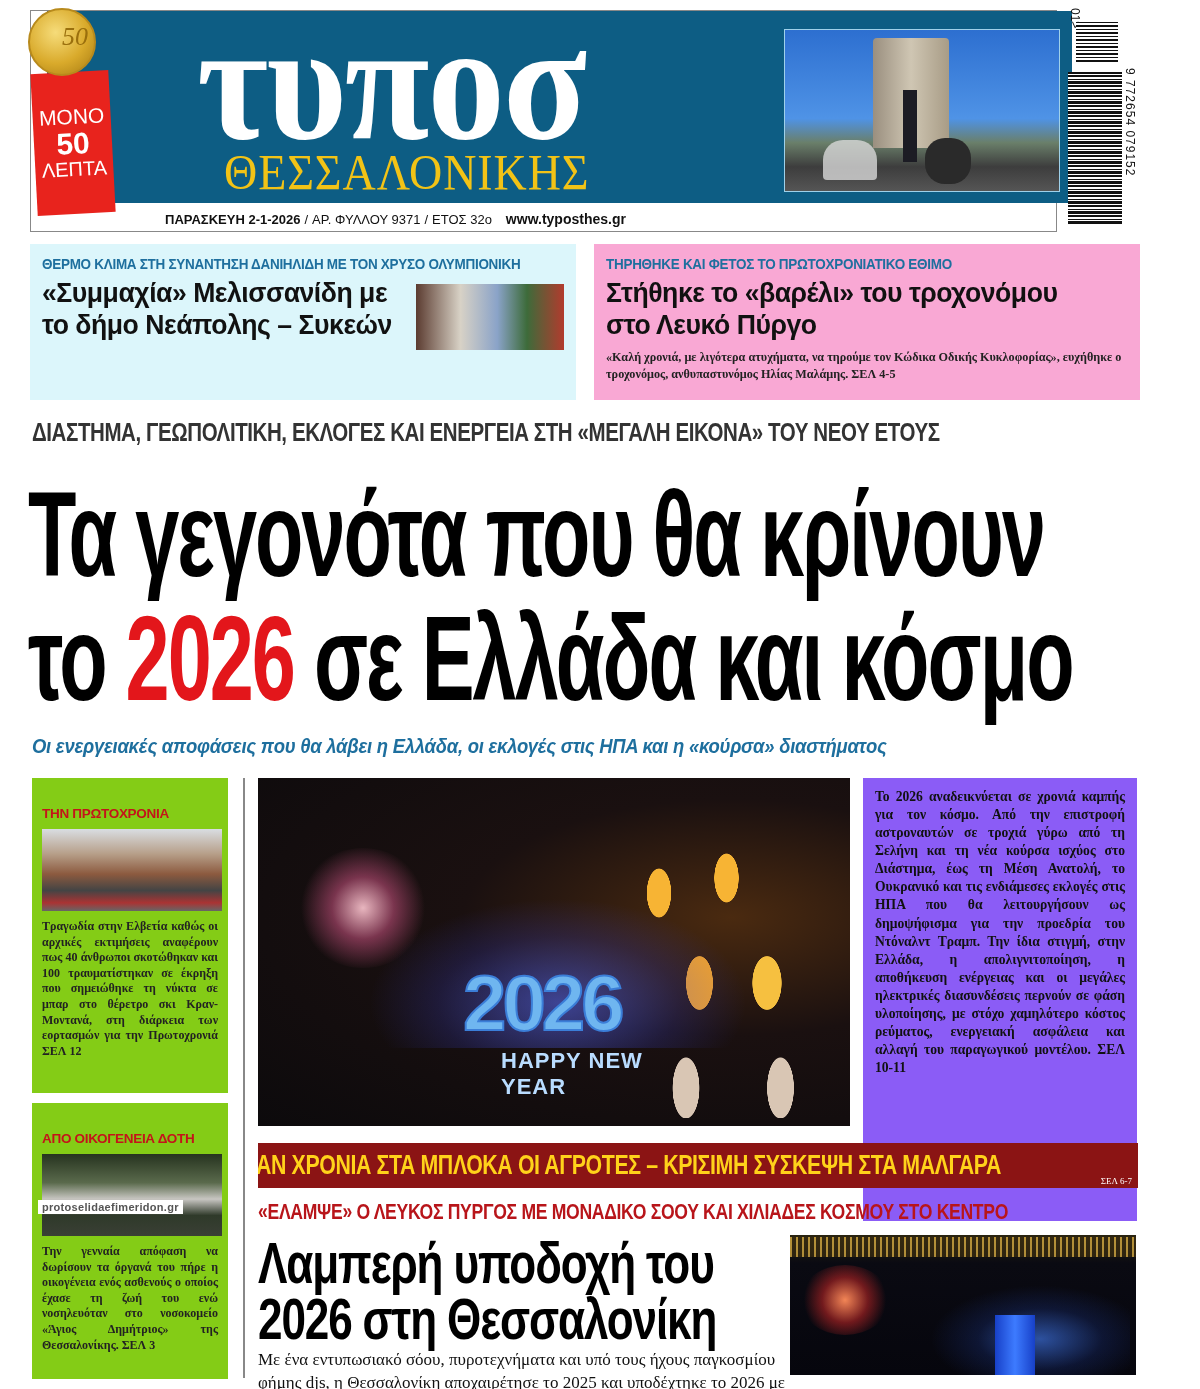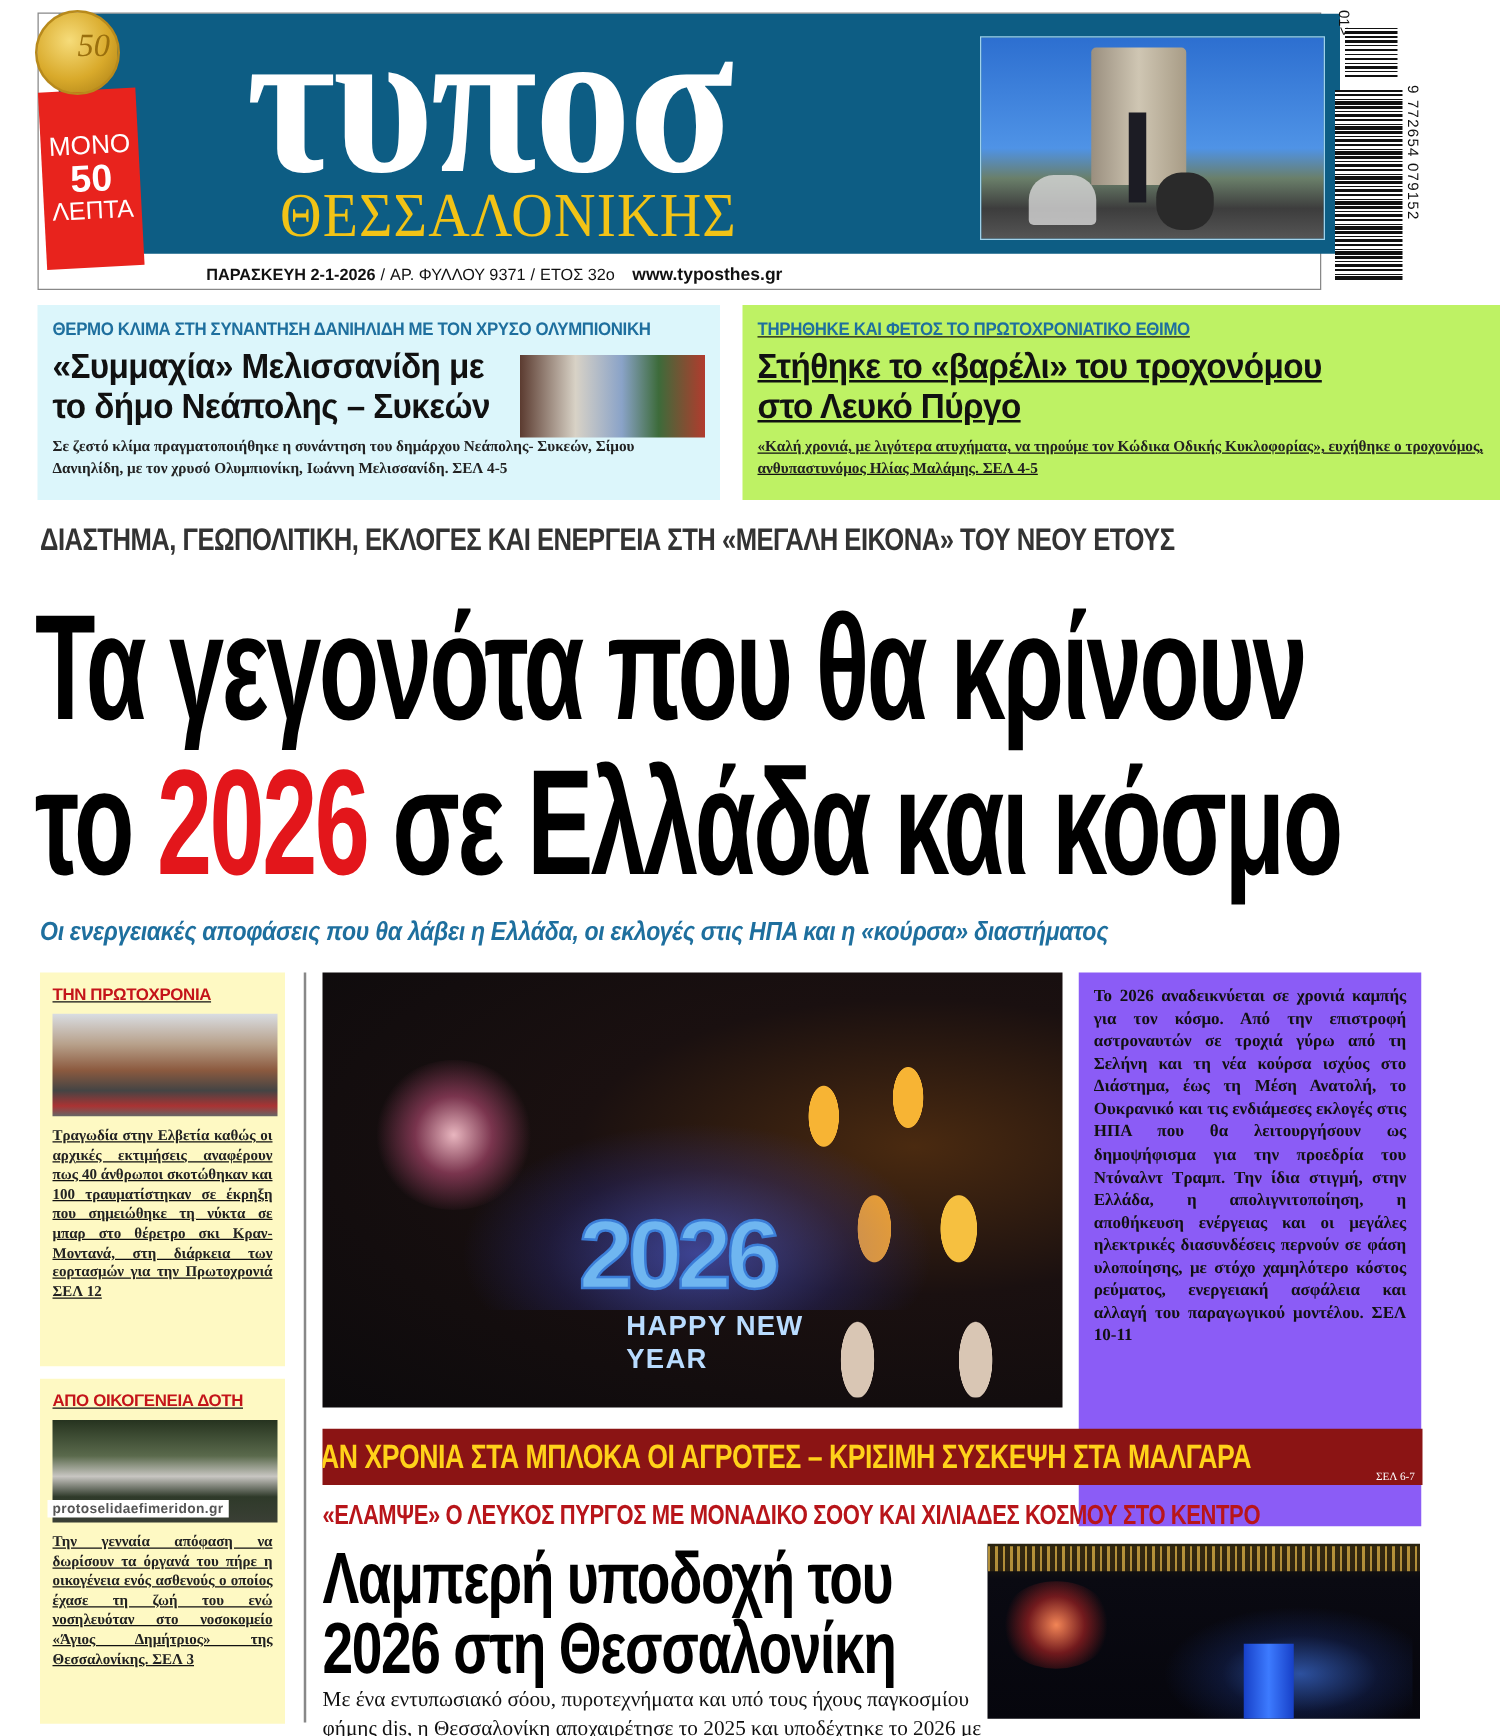--- a/index.html
+++ b/index.html
@@ -31,36 +31,36 @@
   
   #barcode { left: 1068px; top: 8px; width: 62px; height: 232px; }
   #barcode .bars-small { position: absolute; left: 8px; top: 14px; width: 42px; height: 40px; background: repeating-linear-gradient(0deg, #111 0 2px, #fff 2px 4px, #111 4px 5px, #fff 5px 7px); }
   #barcode .bars-big { position: absolute; left: 0px; top: 64px; width: 54px; height: 152px; background: repeating-linear-gradient(0deg, #111 0 3px, #fff 3px 4px, #111 4px 5px, #fff 5px 7px, #111 7px 9px, #fff 9px 10px); }
   #barcode .digits { position: absolute; left: 55px; top: 60px; writing-mode: vertical-rl; font-size: 12px; letter-spacing: 1px; }
   #barcode .issue { position: absolute; left: 0px; top: 0px; writing-mode: vertical-rl; font-size: 12px; }
 
   
   .teaser { top: 244px; height: 156px; padding: 12px 12px 0 12px; }
   #teaser-left { left: 30px; width: 546px; background: #dcf6fb; }
-  #teaser-right { left: 594px; width: 606px; background: #bef264; text-decoration: underline; }
+  #teaser-right { left: 594px; width: 546px; background: #f9a8d4; }
   .kicker-blue { font-size: 14.5px; font-weight: bold; color: #1e6f9e; letter-spacing: -0.3px; transform: scaleX(0.93); transform-origin: left; white-space: nowrap; }
   .teaser h2 { font-size: 28px; font-weight: bold; line-height: 1.15; margin-top: 5px; letter-spacing: -0.5px; transform: scaleX(0.95); transform-origin: left; }
   .teaser p { font-family: "Liberation Serif", serif; font-size: 12.2px; line-height: 1.35; margin-top: 8px; font-weight: bold; color: #222; }
   #teaser-left-photo { position: absolute; left: 386px; top: 40px; width: 148px; height: 66px; background: linear-gradient(90deg,#5b3b30 0%,#d8d2c6 30%,#8aa3c8 55%,#3d6b3a 75%,#b23b2e 100%); }
 
   
   #over-kicker { left: 32px; top: 418px; width: 1110px; font-size: 25px; font-weight: bold; color: #333; letter-spacing: -0.5px; white-space: nowrap; transform: scaleX(0.82); transform-origin: left; }
   .main-hl { left: 28px; font-size: 120px; font-weight: bold; color: #000; letter-spacing: -3px; white-space: nowrap; line-height: 1; transform: scaleX(0.66); transform-origin: left top; }
   #main-hl-1 { top: 474px; }
   #main-hl-2 { top: 598px; }
   #main-hl-2 .red { color: #e3161b; }
   #main-sub { left: 32px; top: 734px; font-size: 21px; font-weight: bold; font-style: italic; color: #1e6f9e; white-space: nowrap; transform: scaleX(0.88); transform-origin: left; letter-spacing: -0.3px; }
 
   
-  .left-box { left: 32px; width: 196px; background: #fef9c3; padding: 10px 10px; text-decoration: underline; }
+  .left-box { left: 32px; width: 196px; background: #84cc16; padding: 28px 10px; }
   #left-box-1 { top: 778px; height: 315px; }
   #left-box-2 { top: 1103px; height: 276px; }
   .kicker-red { font-size: 13.5px; font-weight: bold; color: #c4141a; letter-spacing: -0.3px; white-space: nowrap; }
   .left-box h3 { font-size: 20px; font-weight: bold; line-height: 1.12; margin-top: 5px; letter-spacing: -0.5px; }
   .left-box .ph { width: 180px; height: 82px; margin-top: 8px; }
   #left-photo-1 { background: linear-gradient(180deg,#d9dde2 0%, #b7a08a 30%, #8c5a3f 55%, #444 75%, #a33 90%, #666 100%); }
   #left-photo-2 { background: linear-gradient(180deg,#26331f 0%, #5a6a4c 35%, #c8c6c2 55%, #2f3a2a 75%, #3a3f35 100%); }
   .left-box p { font-family: "Liberation Serif", serif; font-size: 12px; line-height: 1.3; margin-top: 8px; color: #222; font-weight: bold; text-align: justify; }
   #col-rule { left: 243px; top: 778px; width: 2px; height: 600px; background: #888; }
 
@@ -140,21 +140,20 @@
   <div class="bars-big"></div>
   <span class="digits">9 772654 079152</span>
 </div>
 
 <div id="teaser-left" class="abs teaser">
   <div class="kicker-blue">ΘΕΡΜΟ ΚΛΙΜΑ ΣΤΗ ΣΥΝΑΝΤΗΣΗ ΔΑΝΙΗΛΙΔΗ ΜΕ ΤΟΝ ΧΡΥΣΟ ΟΛΥΜΠΙΟΝΙΚΗ</div>
   <h2>
     <span>«Συμμαχία» Μελισσανίδη με</span><br>
     <span>το δήμο Νεάπολης – Συκεών</span>
   </h2>
-  <p>Σε ζεστό κλίμα πραγματοποιήθηκε η συνάντηση του δημάρχου Νεάπολης- Συκεών, Σίμου Δανιηλίδη, με τον χρυσό Ολυμπιονίκη, Ιωάννη Μελισσανίδη. ΣΕΛ 4-5</p>
   <div id="teaser-left-photo"></div>
 </div>
 
 <div id="teaser-right" class="abs teaser">
   <div class="kicker-blue">ΤΗΡΗΘΗΚΕ ΚΑΙ ΦΕΤΟΣ ΤΟ ΠΡΩΤΟΧΡΟΝΙΑΤΙΚΟ ΕΘΙΜΟ</div>
   <h2>
     <span>Στήθηκε το «βαρέλι» του τροχονόμου</span><br>
     <span>στο Λευκό Πύργο</span>
   </h2>
   <p>«Καλή χρονιά, με λιγότερα ατυχήματα, να τηρούμε τον Κώδικα Οδικής Κυκλοφορίας», ευχήθηκε ο τροχονόμος, ανθυπαστυνόμος Ηλίας Μαλάμης. ΣΕΛ 4-5</p>

